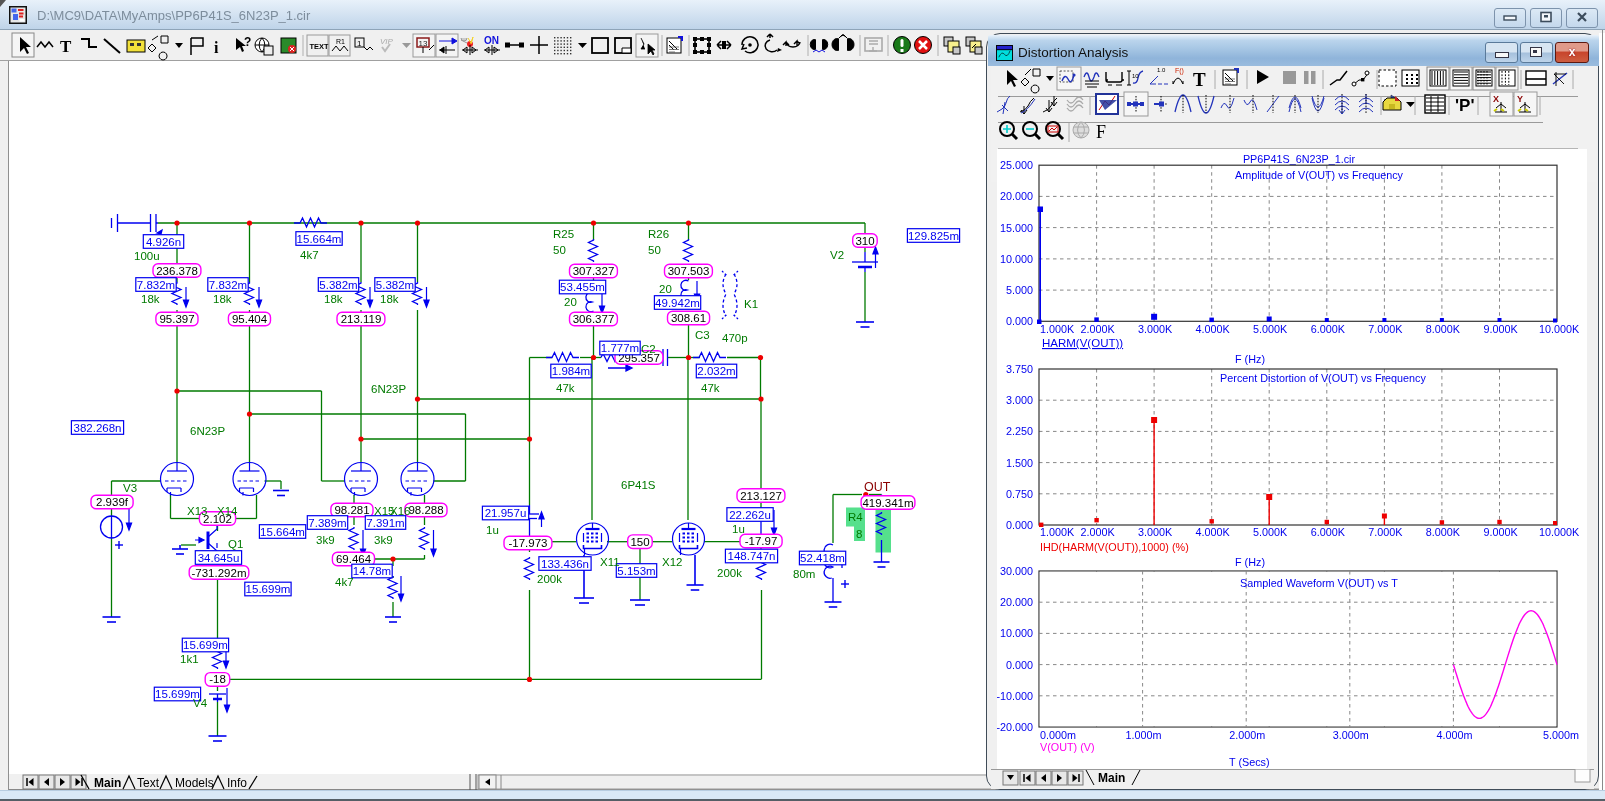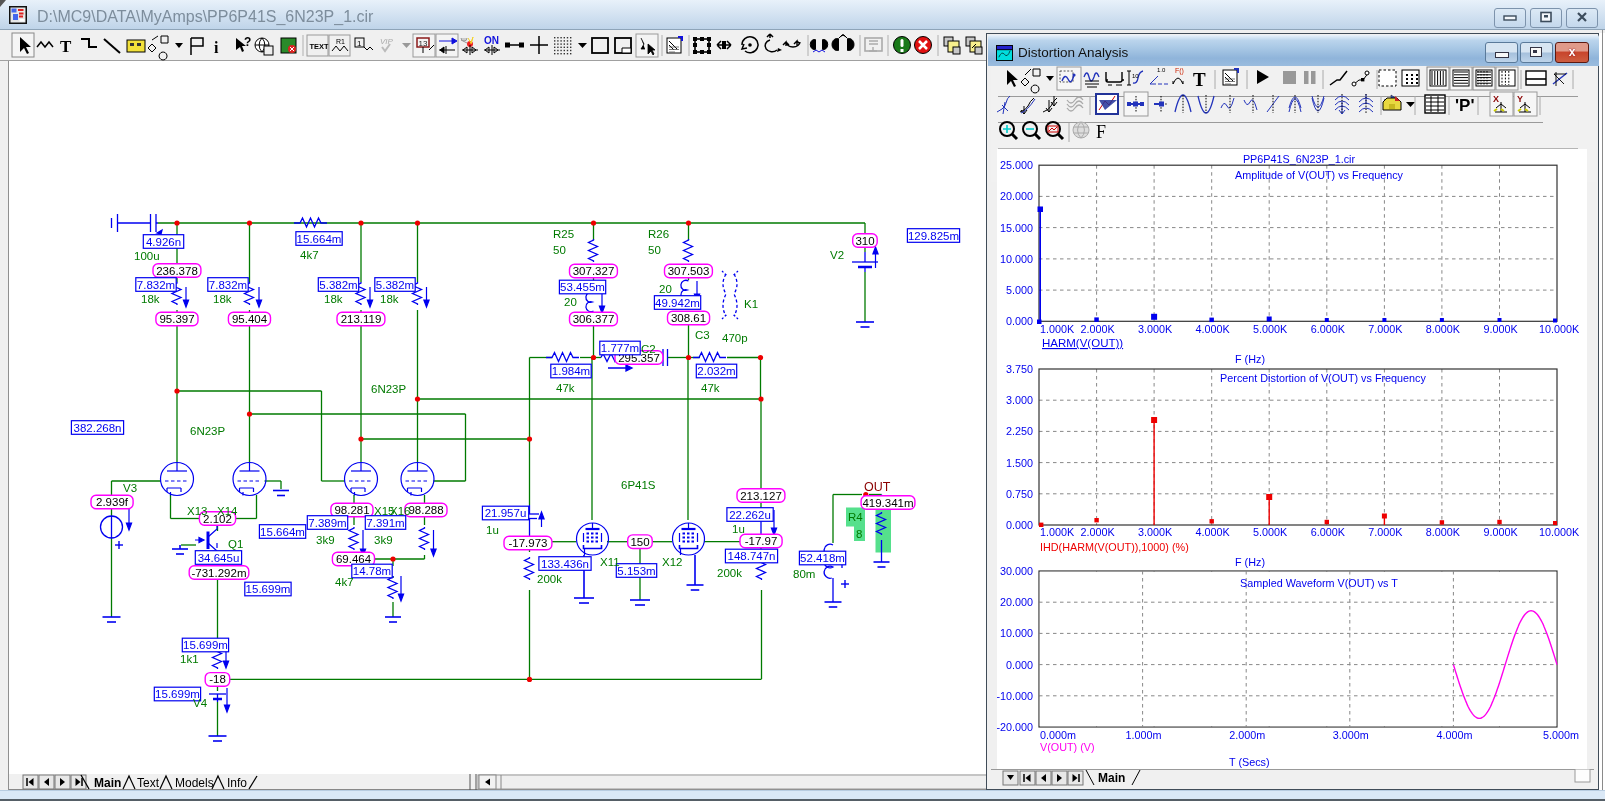--- a/index.html
+++ b/index.html
@@ -1,23 +1,23 @@
 <!DOCTYPE html>
 <html><head><meta charset="utf-8"><style>
 html,body{margin:0;padding:0;}
 body{width:1605px;height:801px;overflow:hidden;position:relative;font-family:"Liberation Sans",sans-serif;background:#fff;font-size:11px;}
 #titlebar{position:absolute;left:0;top:0;width:1605px;height:30px;background:linear-gradient(#e8f1fa,#bfd4e9);border-bottom:1px solid #8ea4b8;box-sizing:border-box;}
-#titletext{position:absolute;left:37px;top:8px;font-size:16px;color:#7d8d9c;}
+#titletext{position:absolute;left:37px;top:8px;font-size:13px;color:#7d8d9c;}
 #winbtns{position:absolute;right:7px;top:8px;height:19px;display:flex;gap:4px;z-index:5;}
 .wb{width:30px;height:18px;background:linear-gradient(#dce9f5,#c4d8ec);border:1px solid #7d93ac;border-radius:3px;color:#2a3a4a;font-size:10px;text-align:center;line-height:17px;}
 #toolbar{position:absolute;left:0;top:30px;width:1605px;height:31px;background:#f0f0f0;border-bottom:1px solid #a0a0a0;box-sizing:border-box;}
 #leftedge{position:absolute;left:0;top:61px;width:9px;height:740px;background:#f0f0f0;border-right:1px solid #909090;box-sizing:border-box;}
 #tabbar{position:absolute;left:9px;top:774px;width:1596px;height:16px;background:#f0f0f0;}
 #statusbar{position:absolute;left:0;top:790px;width:1605px;height:11px;background:#dae8f6;border-top:1px solid #b8cce0;border-bottom:2px solid #555e66;box-sizing:border-box;}
-#dist{position:absolute;left:986px;top:33px;width:613px;height:757px;background:#f0f0f0;border:1px solid #404c58;border-radius:0;box-sizing:border-box;}
+#dist{position:absolute;left:986px;top:33px;width:613px;height:757px;background:#f0f0f0;border:1px solid #404c58;border-radius:14px;box-sizing:border-box;}
 .disttitle{position:absolute;left:1px;top:1px;width:611px;height:31px;background:linear-gradient(#e9f2fa 0%,#bad4ec 18%,#a6c6e4 45%,#8fb4da 75%,#9abcde 100%);border-radius:2px 2px 0 0;}
 </style></head><body>
 <div id="titlebar">
 <svg style="position:absolute;left:9px;top:6px" width="18" height="18" viewBox="0 0 18 18">
       <rect width="18" height="18" fill="#111"></rect>
       <rect x="1.5" y="1.5" width="15" height="15" fill="#e6e6e6"></rect>
       <rect x="2.5" y="2.5" width="5" height="4" fill="#4466ee"></rect>
       <rect x="9" y="3" width="5.5" height="2" fill="#d22"></rect>
       <rect x="10" y="6.5" width="4.5" height="2" fill="#d22"></rect>
       <rect x="4" y="8" width="5" height="6" fill="#4466ee"></rect>

